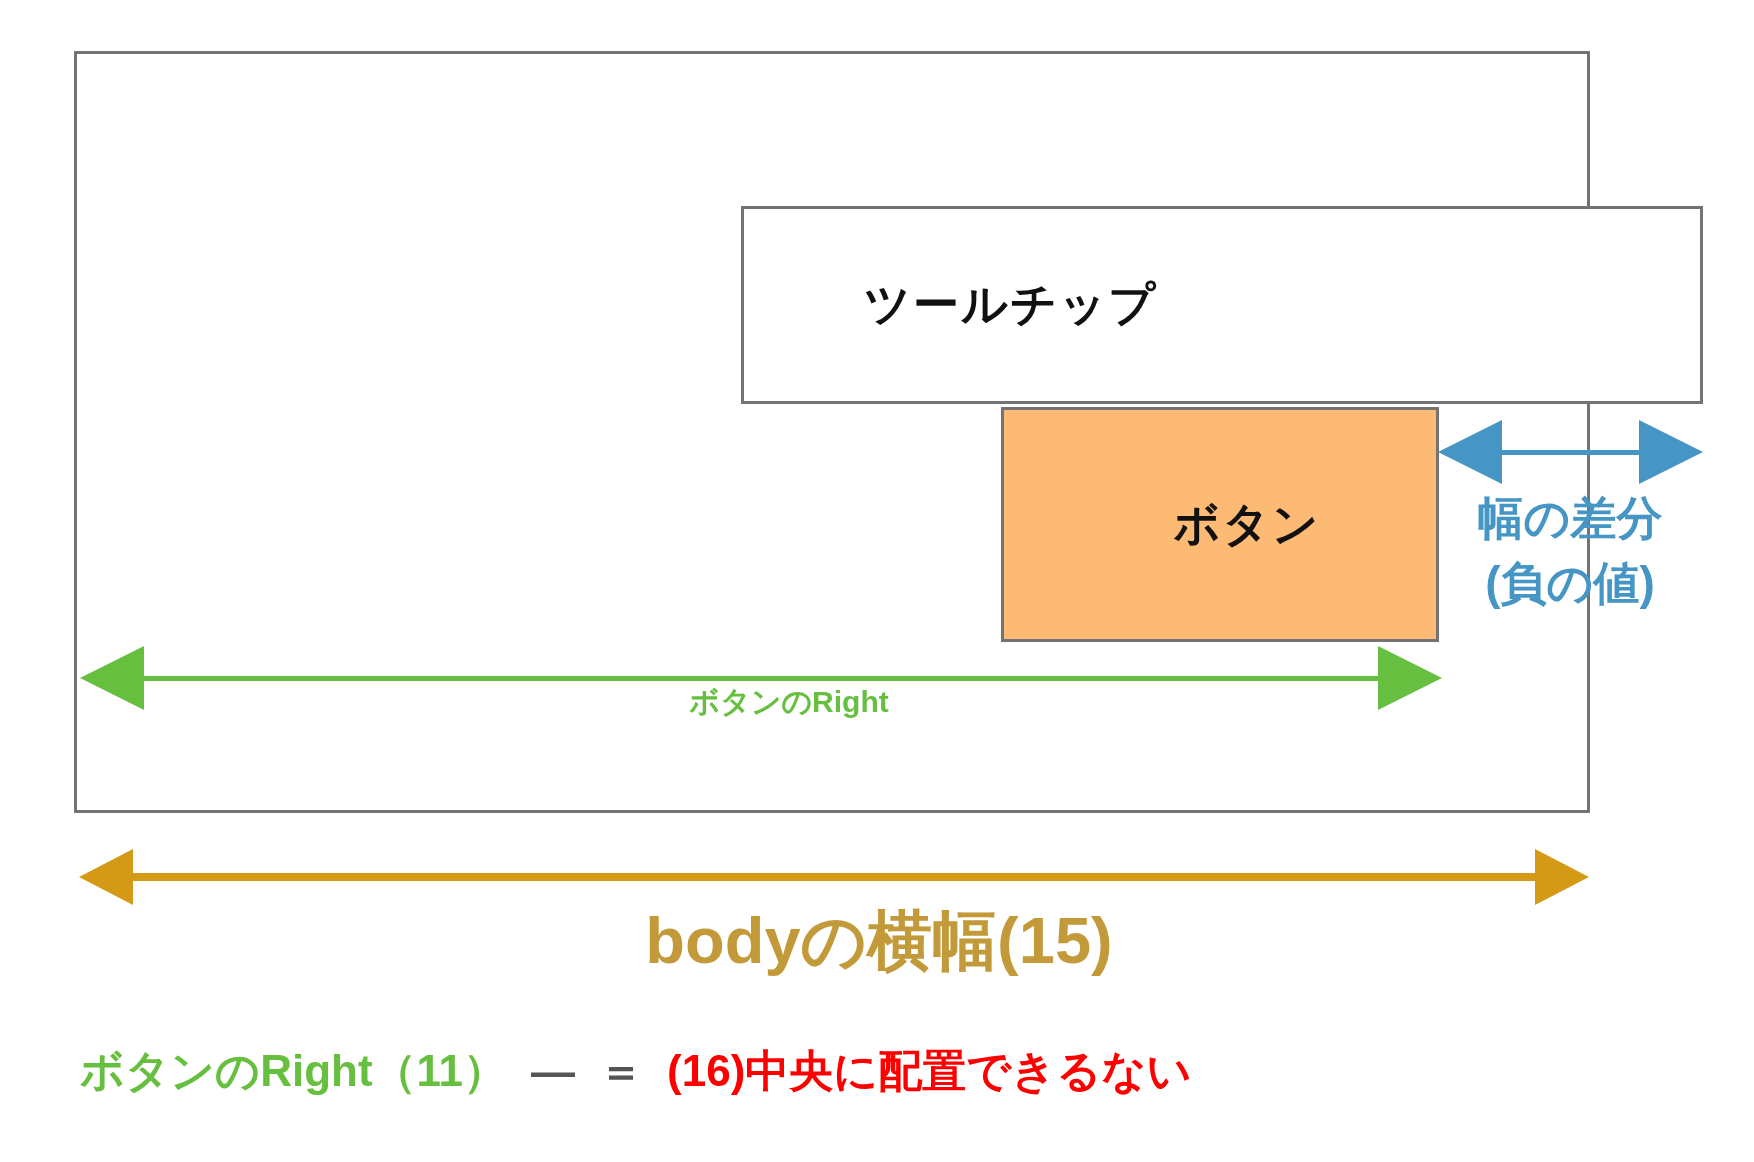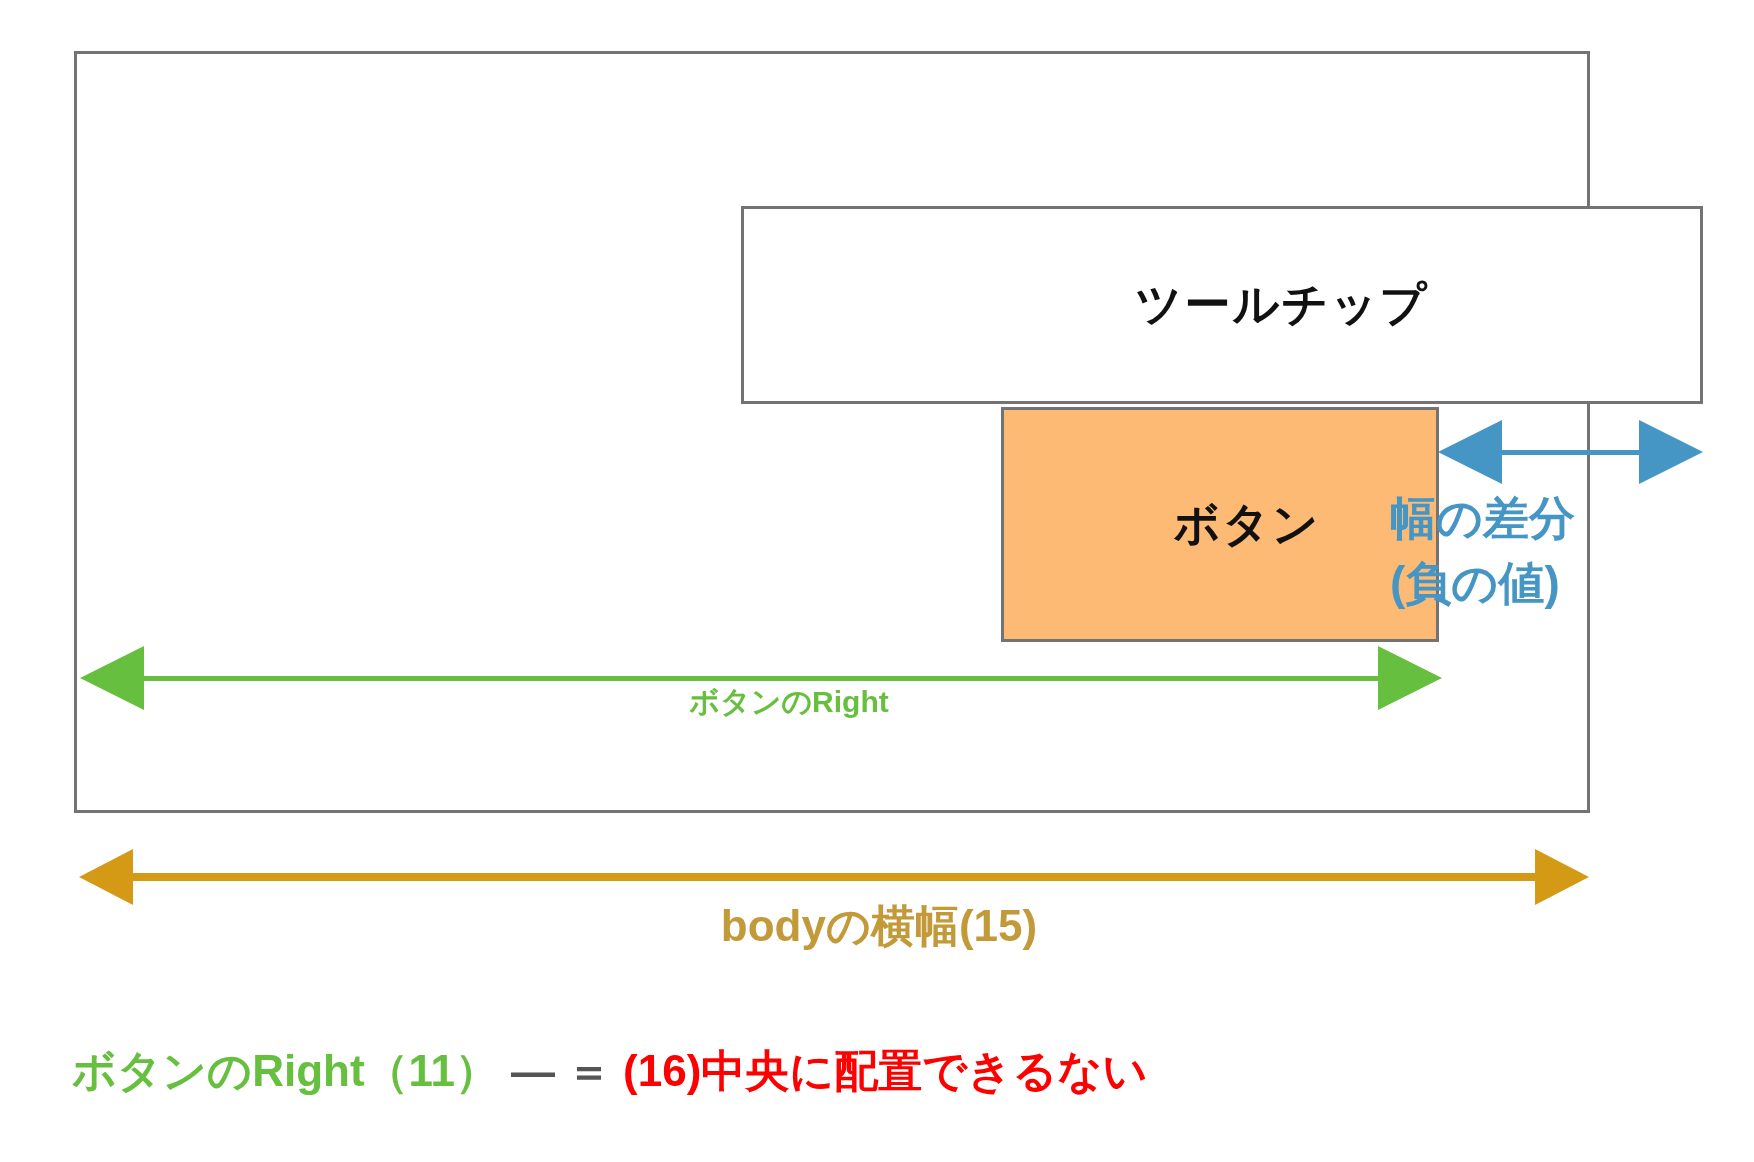--- a/index.html
+++ b/index.html
@@ -27,21 +27,20 @@
   }
   .tooltip-box {
     position: absolute;
     left: 741px; top: 206px;
     width: 962px; height: 198px;
     border: 3px solid var(--gray_border, #737373);
     background: #ffffff;
     z-index: 3;
     display: flex;
     align-items: center;
-    justify-content: center;
     padding-left: 120px;
     box-sizing: border-box;
   }
   .button-box {
     position: absolute;
     left: 1001px; top: 407px;
     width: 438px; height: 235px;
     border: 3px solid var(--gray_border, #737373);
     background: #fdba74;
     z-index: 3;
@@ -79,21 +78,21 @@
   
   .orange-arrow { left: 79px; top: 849px; width: 1510px; height: 56px; }
   .orange-arrow .head.left  { border-top: 28px solid transparent; border-bottom: 28px solid transparent; border-right: 54px solid var(--orange, #d49a16); }
   .orange-arrow .head.right { border-top: 28px solid transparent; border-bottom: 28px solid transparent; border-left: 54px solid var(--orange, #d49a16); }
   .orange-arrow .shaft { height: 8px; background: var(--orange, #d49a16); }
   
   .blue-label {
     position: absolute;
     left: 1390px; top: 492px;
     width: 360px;
-    text-align: left;
+    text-align: center;
     color: var(--blue, #4595c5);
     font-size: 46px;
     line-height: 1.15;
     z-index: 5;
     white-space: nowrap;
   }
   .blue-label .line2 { margin-top: 12px; }
   .green-label {
     position: absolute;
     left: 80px; top: 682px;
@@ -107,31 +106,31 @@
     white-space: nowrap;
   }
   .gold-label {
     position: absolute;
     left: 79px; top: 897px;
     width: 1510px;
     padding-left: 90px;
     box-sizing: border-box;
     text-align: center;
     color: var(--gold, #c39a3a);
-    font-size: 44px;
+    font-size: 65px;
     z-index: 5;
     white-space: nowrap;
   }
   
   .formula {
     position: absolute;
-    left: 72px; top: 1042px;
+    left: 80px; top: 1042px;
     display: flex;
     align-items: center;
-    gap: 12px;
+    gap: 24px;
     font-size: 44px;
     white-space: nowrap;
     z-index: 5;
   }
   .f-green { color: var(--green, #67bf3f); }
   .f-blue  { color: var(--blue, #4595c5); }
   .f-red   { color: var(--red, #fe0000); }
   .f-op    { color: var(--gray_operator, #555555); }
 </style>
 </head>

